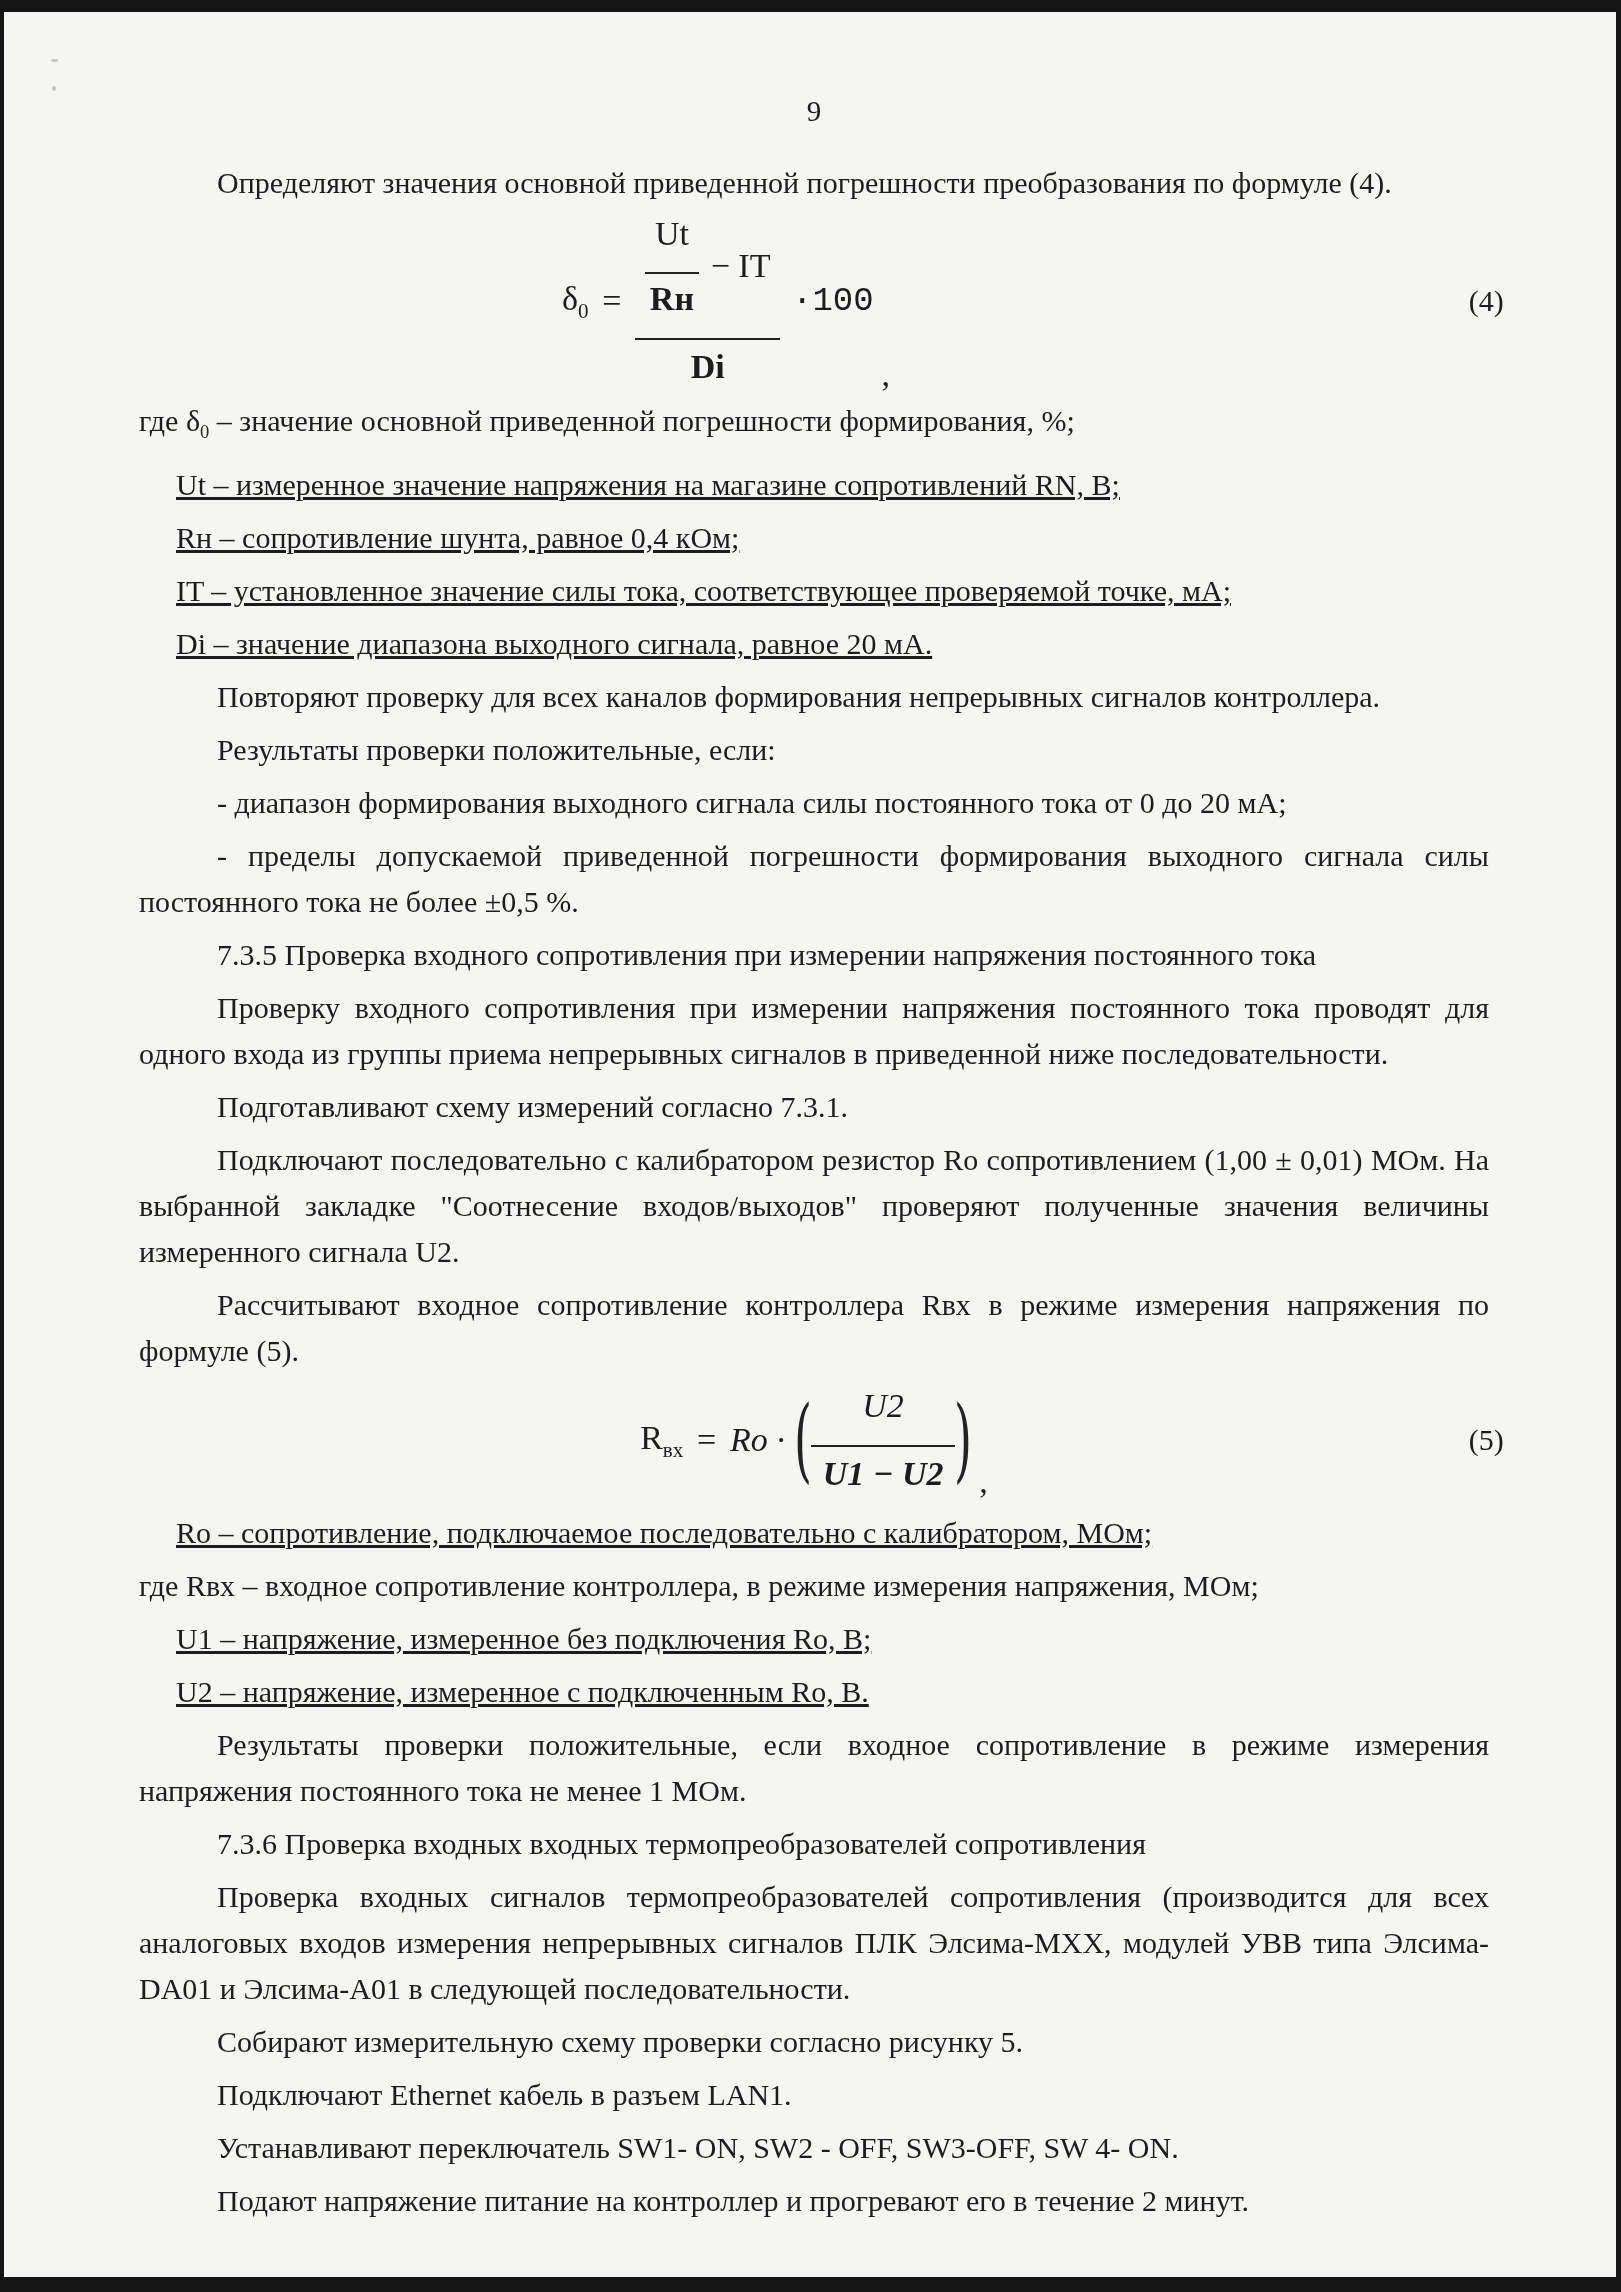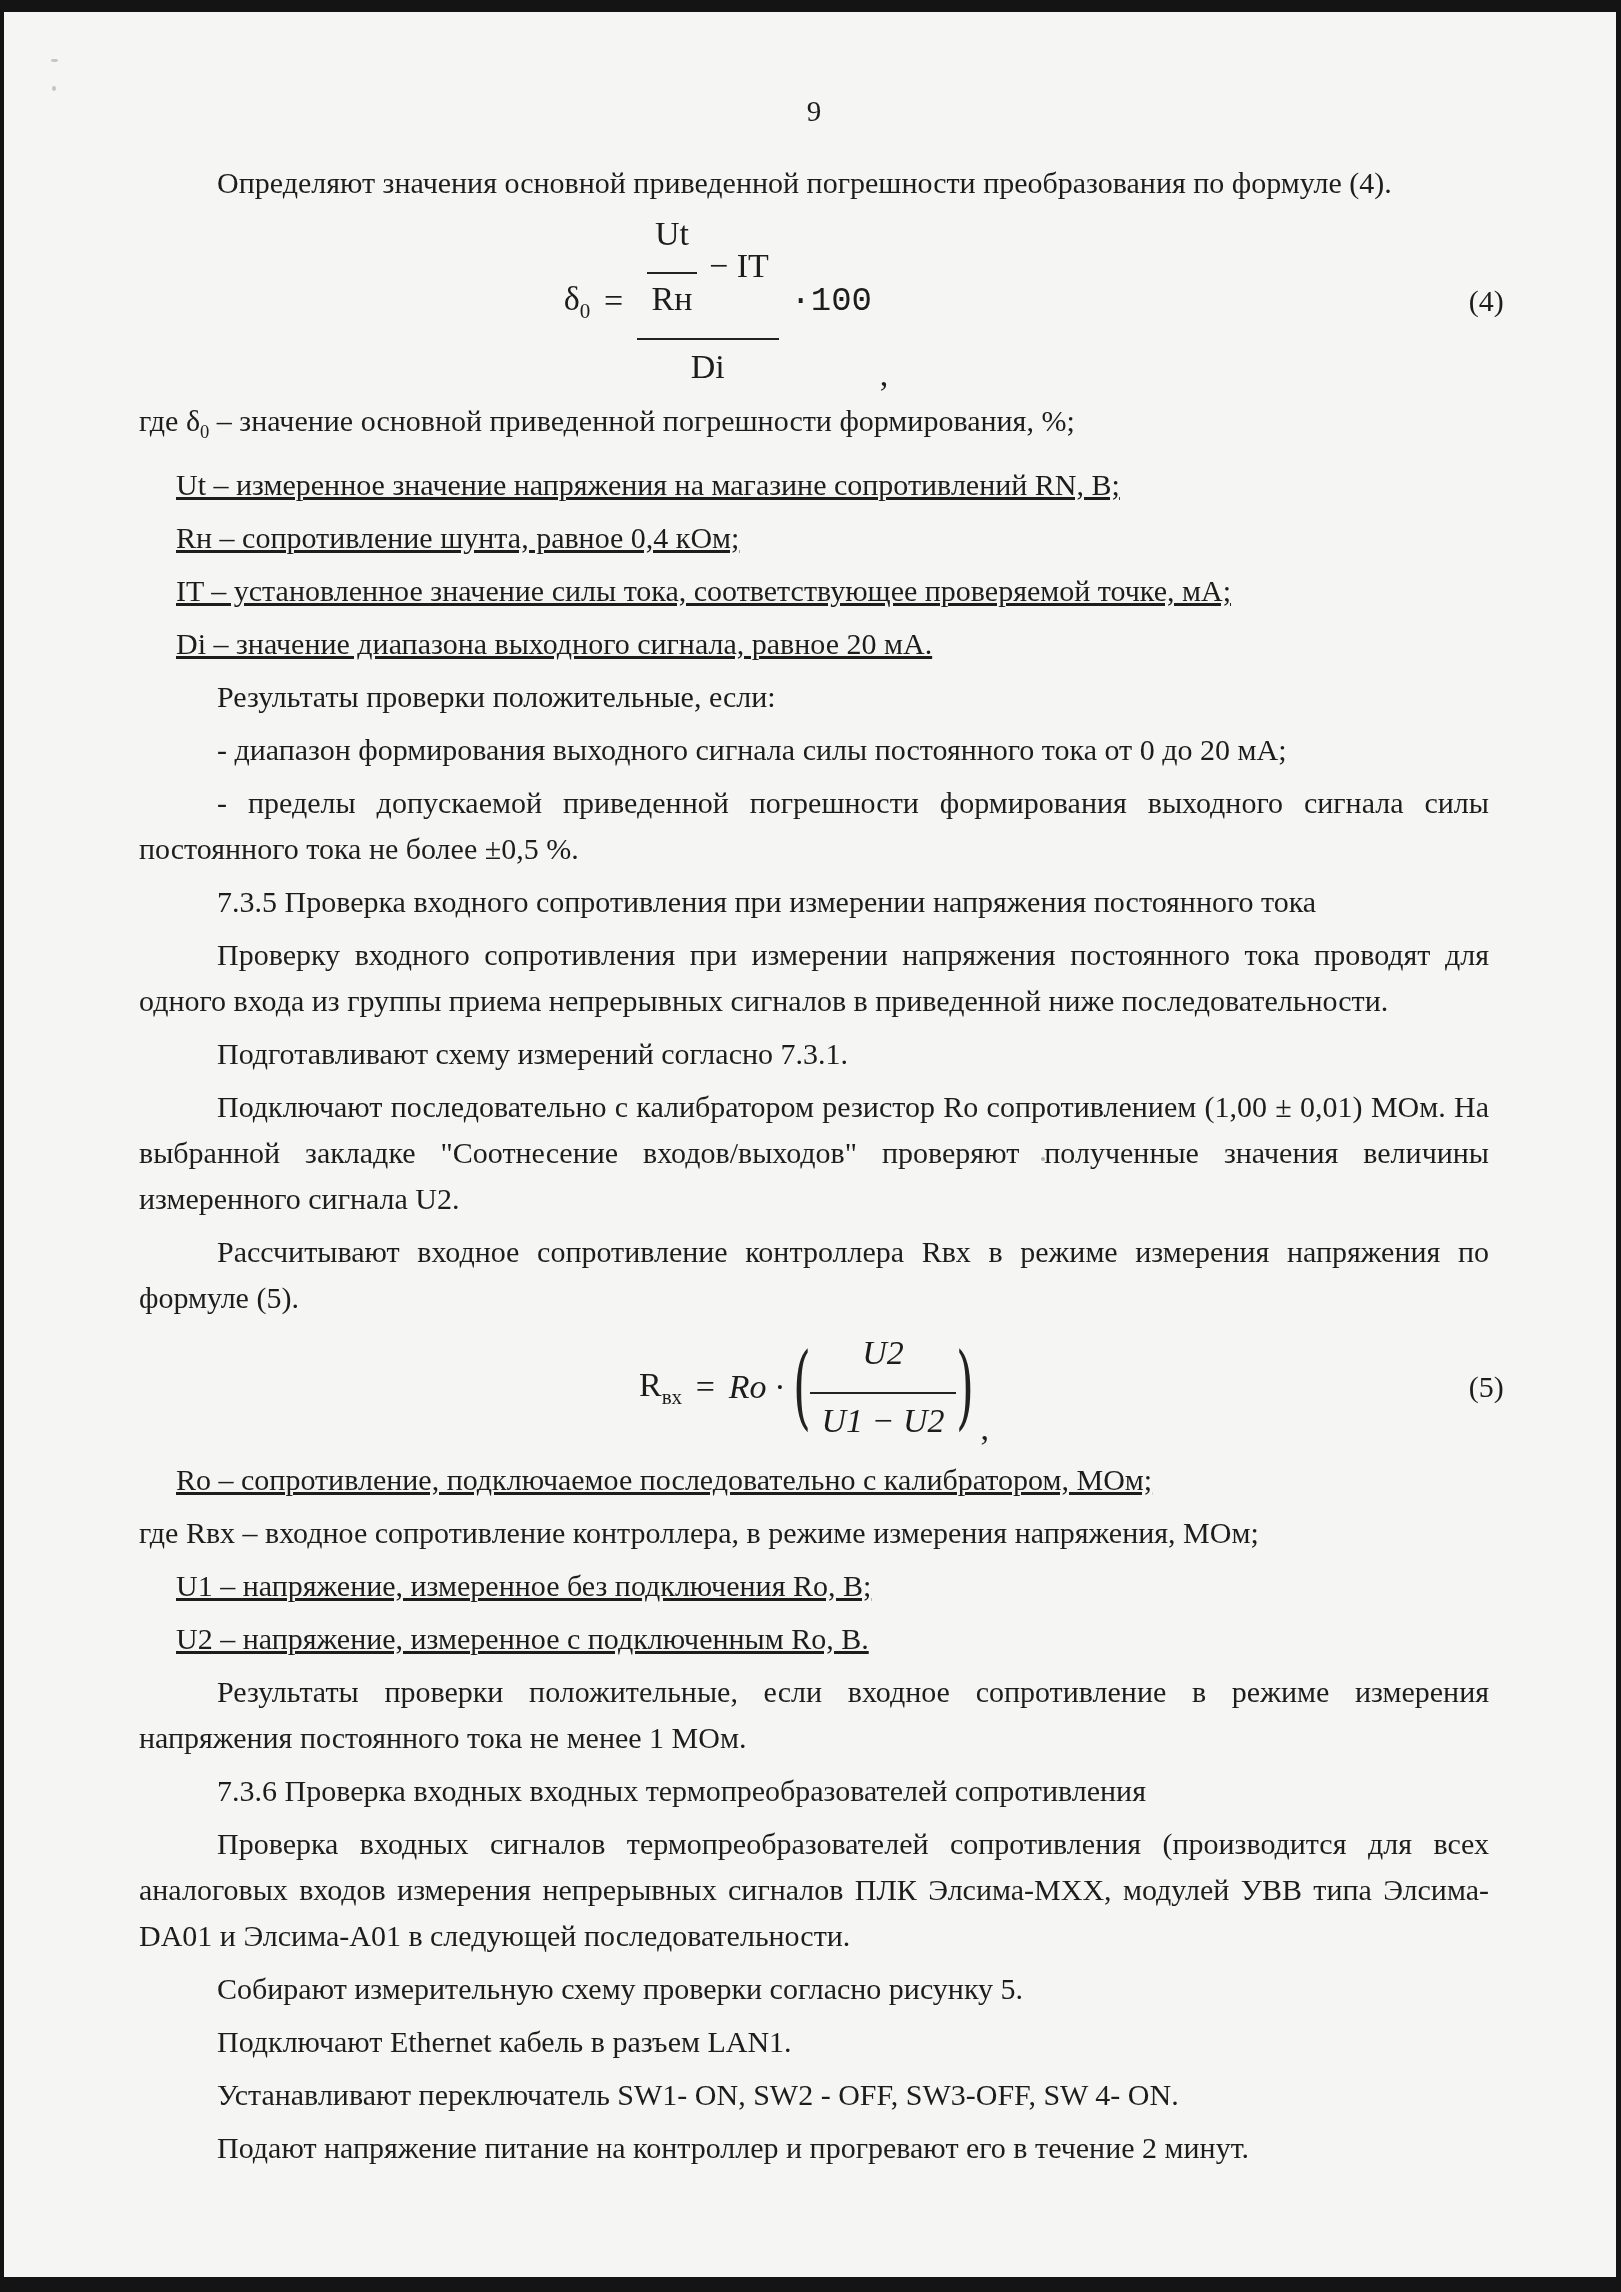--- a/index.html
+++ b/index.html
@@ -39,21 +39,21 @@
   .shift-left{transform:translateX(-88px);}
   .f-eq{margin:0 13.7px;}
   .f-sub{font-size:.62em;}
   .f-ital{font-style:italic;}
   .f-dot{margin:0 7.8px;}
   .f-tail{margin-left:11.8px;font-family:Liberation Mono, monospace;}
   .f-comma{align-self:flex-end;transform:translateY(7.8px);margin-left:7.8px;}
   .f-label{position:absolute;right:-7.8px;top:50%;transform:translateY(-50%);font-size:30px;}
   .frac{display:inline-flex;flex-direction:column;align-items:center;gap:12px;}
   .frac .num{display:inline-flex;align-items:center;justify-content:center;gap:11.8px;padding:0 9.8px 5.9px;}
-  .frac .den{display:inline-flex;justify-content:center;border-top:2.9px solid #222;padding:5.9px 11.8px 0;align-self:stretch;}
+  .frac .den{display:inline-flex;justify-content:center;border-top:2.9px solid #222;padding:5.9px 11.8px 0;align-self:stretch;font-weight:bold;}
   .frac.inner .num{padding:0 4.9px 3.9px;gap:0;}
   .frac.inner .den{padding:3.9px 4.9px 0;border-top-width:2.5px;}
   .bigparen{
     display:inline-block;font-size:92px;font-weight:400;line-height:.8;
     transform:scaleX(.5);margin:0 -9.8px;font-family:"DejaVu Serif",serif;color:#222;
   }
 </style>
 </head>
 <body>
 
@@ -91,20 +91,21 @@
       </span>
       <span class="f-label">(4)</span>
     </div>
 
     <p class="para"><span>где δ</span><sub class="t-sub">0</sub><span> – значение основной приведенной погрешности формирования, %;</span></p>
     <p class="para def">Ut – измеренное значение напряжения на магазине сопротивлений RN, В;</p>
     <p class="para def">Rн – сопротивление шунта, равное 0,4 кОм;</p>
     <p class="para def">IT – установленное значение силы тока, соответствующее проверяемой точке, мА;</p>
     <p class="para def">Di – значение диапазона выходного сигнала, равное 20 мА.</p>
 
+    <p class="para just indent">Повторяют проверку для всех каналов формирования непрерывных сигналов контроллера.</p>
     <p class="para indent">Результаты проверки положительные, если:</p>
     <p class="para just indent">- диапазон формирования выходного сигнала силы постоянного тока от 0 до 20 мА;</p>
     <p class="para just indent">- пределы допускаемой приведенной погрешности формирования выходного сигнала силы постоянного тока не более ±0,5 %.</p>
 
     <p class="para just indent">7.3.5 Проверка входного сопротивления при измерении напряжения постоянного тока</p>
     <p class="para just indent">Проверку входного сопротивления при измерении напряжения постоянного тока проводят для одного входа из группы приема непрерывных сигналов в приведенной ниже последовательности.</p>
     <p class="para indent">Подготавливают схему измерений согласно 7.3.1.</p>
     <p class="para just indent">Подключают последовательно с калибратором резистор Ro сопротивлением (1,00 ± 0,01) МОм. На выбранной закладке "Соотнесение входов/выходов" проверяют полученные значения величины измеренного сигнала U2.</p>
     <p class="para just indent">Рассчитывают входное сопротивление контроллера Rвх в режиме измерения напряжения по формуле (5).</p>
 

